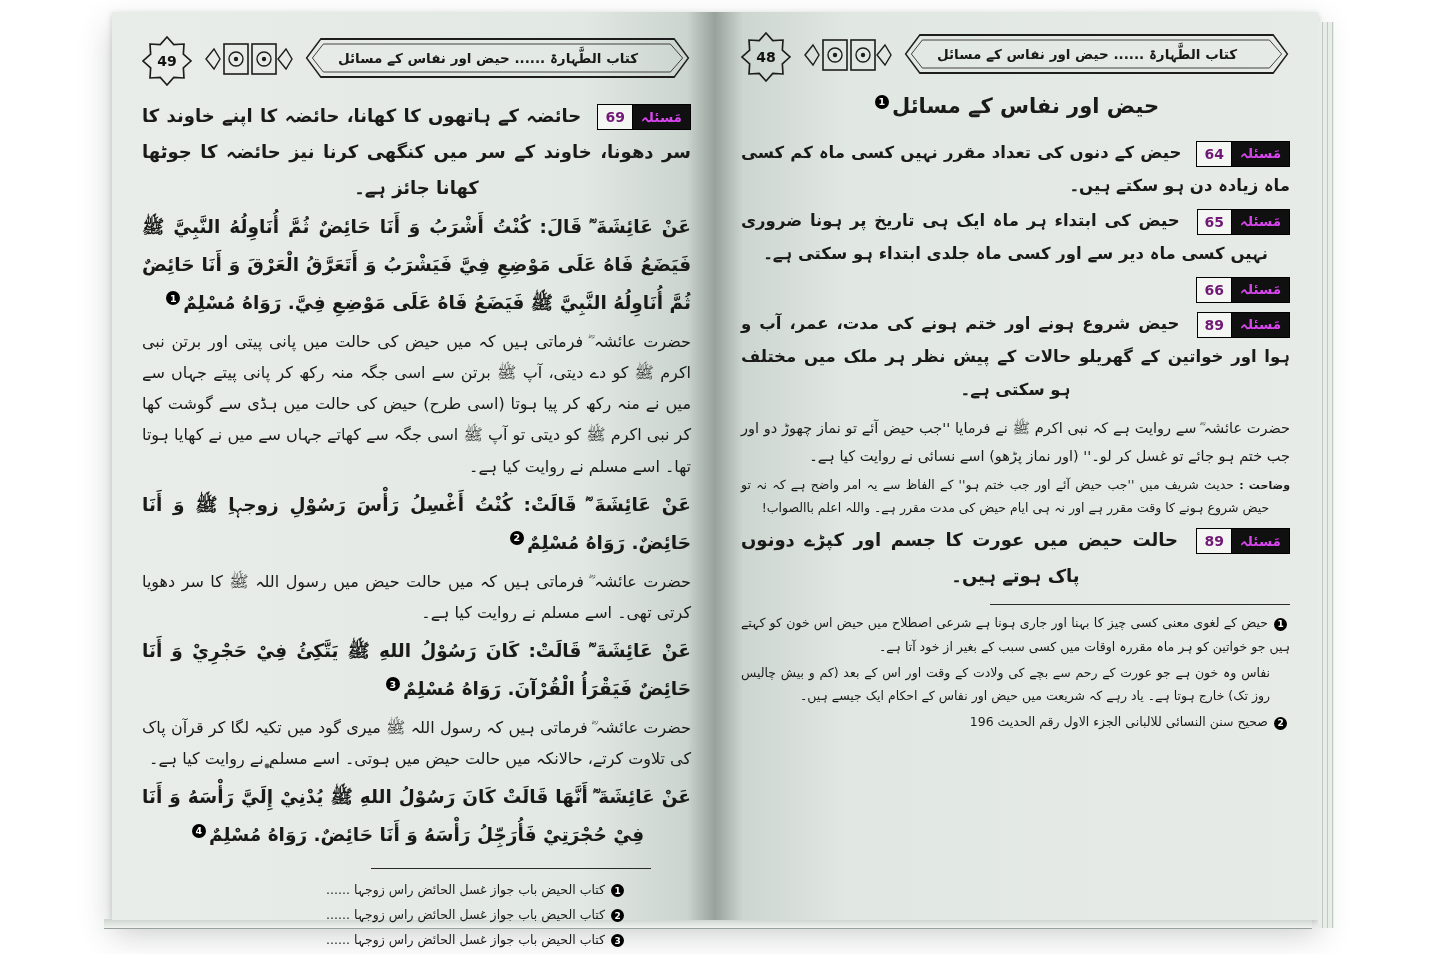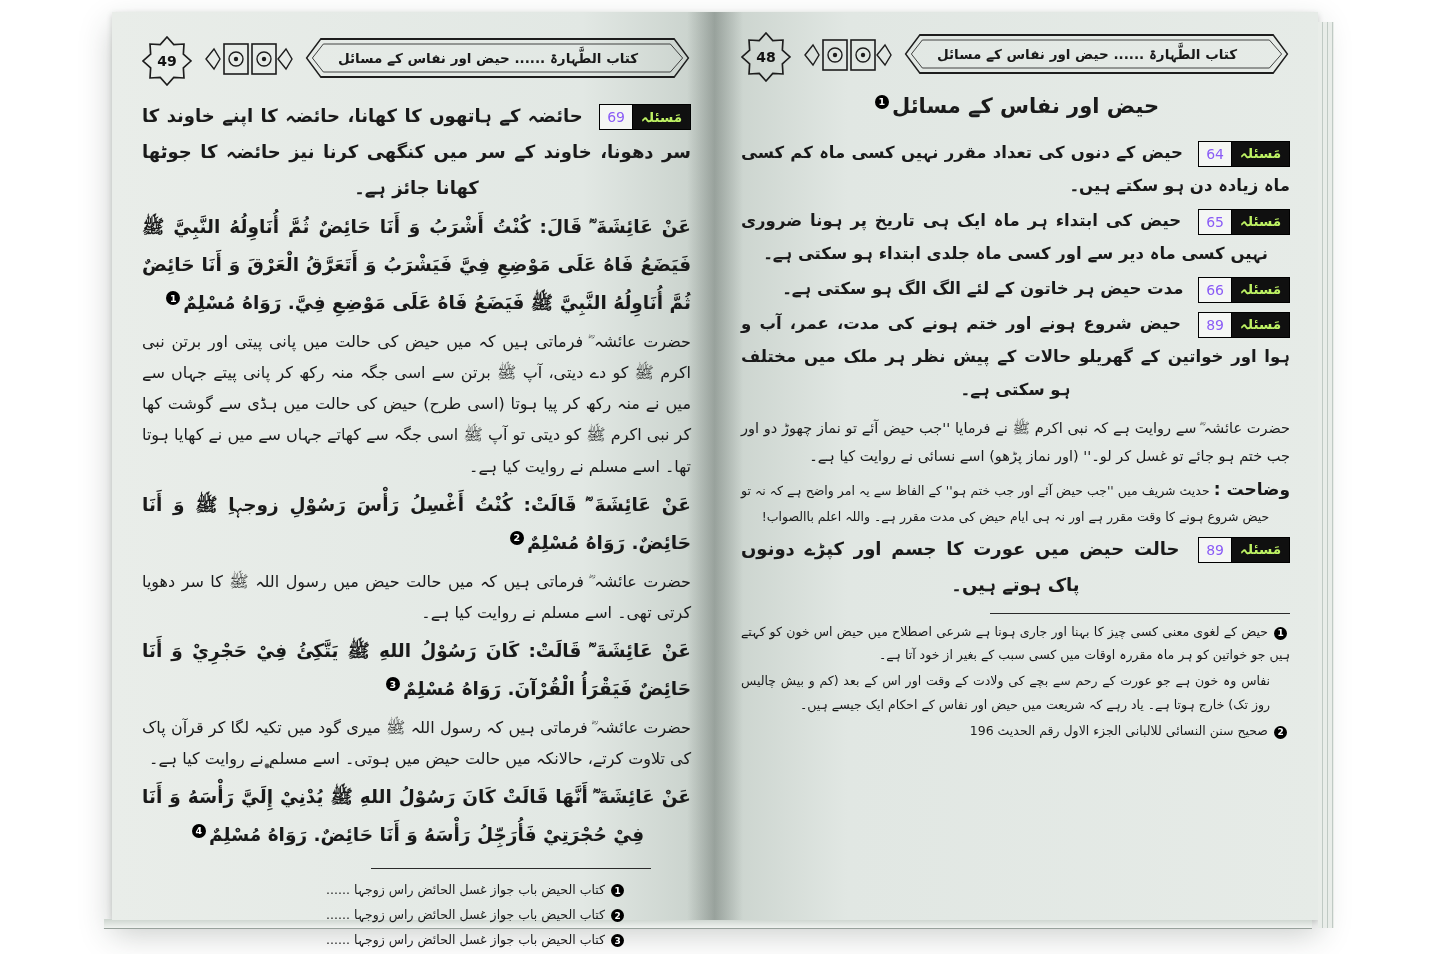--- a/index.html
+++ b/index.html
@@ -54,25 +54,25 @@
     position:absolute;inset:0;display:flex;align-items:center;justify-content:flex-end;
     direction:rtl;padding:0 34px;font-size:13.5px;font-weight:700;white-space:nowrap;
   }
 
   
   .mlabel{
     display:inline-flex;direction:ltr;align-items:stretch;border:1.5px solid #000;
     background:#101010;vertical-align:middle;margin-left:9px;height:24px;
   }
   .mlabel .num{
-    background:#f4f6f4;color:#8b5cf6;border-right:1.5px solid #000;
-    padding:0 7px;font-weight:400;font-size:14px;display:flex;align-items:center;
+    background:#f4f6f4;color:#701a75;border-right:1.5px solid #000;
+    padding:0 7px;font-weight:700;font-size:14px;display:flex;align-items:center;
   }
   .mlabel .word{
-    color:#bef264;padding:0 8px;font-weight:700;font-size:13.5px;display:flex;align-items:center;
+    color:#d946ef;padding:0 8px;font-weight:700;font-size:13.5px;display:flex;align-items:center;
   }
 
   
   .fnmark{
     display:inline-flex;width:14px;height:14px;border-radius:50%;
     background:#000;color:#fff;font-size:9.5px;font-weight:700;
     align-items:center;justify-content:center;vertical-align:super;margin:0 3px;
   }
   .fnmark.sm{width:13px;height:13px;font-size:9px;vertical-align:baseline;margin-left:6px;}
 
@@ -81,21 +81,21 @@
   .m-row{font-size:16.5px;font-weight:600;line-height:2.0;text-align:justify;margin:0 0 2px 0;}
   .m-row.big{font-size:18px;font-weight:700;text-align-last:center;}
   .arabic{font-size:18.5px;font-weight:700;line-height:2.05;text-align:justify;margin:2px 0 4px 0;}
   .center-last{text-align-last:center;}
   .titleAr{font-size:31px;font-weight:700;text-align:center;margin:10px 0 6px 0;letter-spacing:1px;}
   .subTitle{font-size:21px;font-weight:700;text-align:center;margin:0 0 18px 0;}
   .hadith{position:relative;}
   .sahih{position:absolute;left:2px;bottom:4px;font-weight:400;font-size:14.5px;}
   .trans{font-size:14.5px;line-height:1.95;text-align:justify;margin:8px 0 2px 0;}
   .small{font-size:12.5px;line-height:1.9;text-align:justify;margin:0 0 2px 0;}
-  .wazahat .wlabel{font-weight:700;font-size:17px;}
+  .wazahat .wlabel{font-weight:700;font-size:11px;}
   .fnrule{border-top:1.6px solid #2a2a2a;width:300px;margin:10px 0 6px auto;}
   .page.left .fnrule{width:280px;margin:14px 40px 8px auto;}
   .fn-left{font-size:12.5px;line-height:2.0;text-align:right;padding-right:64px;margin:0;}
   .fn-right-align{text-align:right;}
   .ink{position:absolute;left:150px;bottom:148px;opacity:.75;}
 </style>
 </head>
 <body>
 
 <div class="photo">
@@ -214,21 +214,20 @@
               <span class="num">65</span>
               <span class="word">مَسئلہ</span>
             </span>
           <span>حیض کی ابتداء ہر ماہ ایک ہی تاریخ پر ہونا ضروری نہیں کسی ماہ دیر سے اور کسی ماہ جلدی ابتداء ہو سکتی ہے۔</span>
         </p>
         <p class="m-row">
           <span class="mlabel">
               <span class="num">66</span>
               <span class="word">مَسئلہ</span>
             </span>
-          <span>مدت حیض ہر خاتون کے لئے الگ الگ ہو سکتی ہے۔</span>
         </p>
         <p class="m-row center-last">
           <span class="mlabel">
               <span class="num">89</span>
               <span class="word">مَسئلہ</span>
             </span>
           <span>حیض شروع ہونے اور ختم ہونے کی مدت، عمر، آب و ہوا اور خواتین کے گھریلو حالات کے پیش نظر ہر ملک میں مختلف ہو سکتی ہے۔</span>
         </p>
 
 

